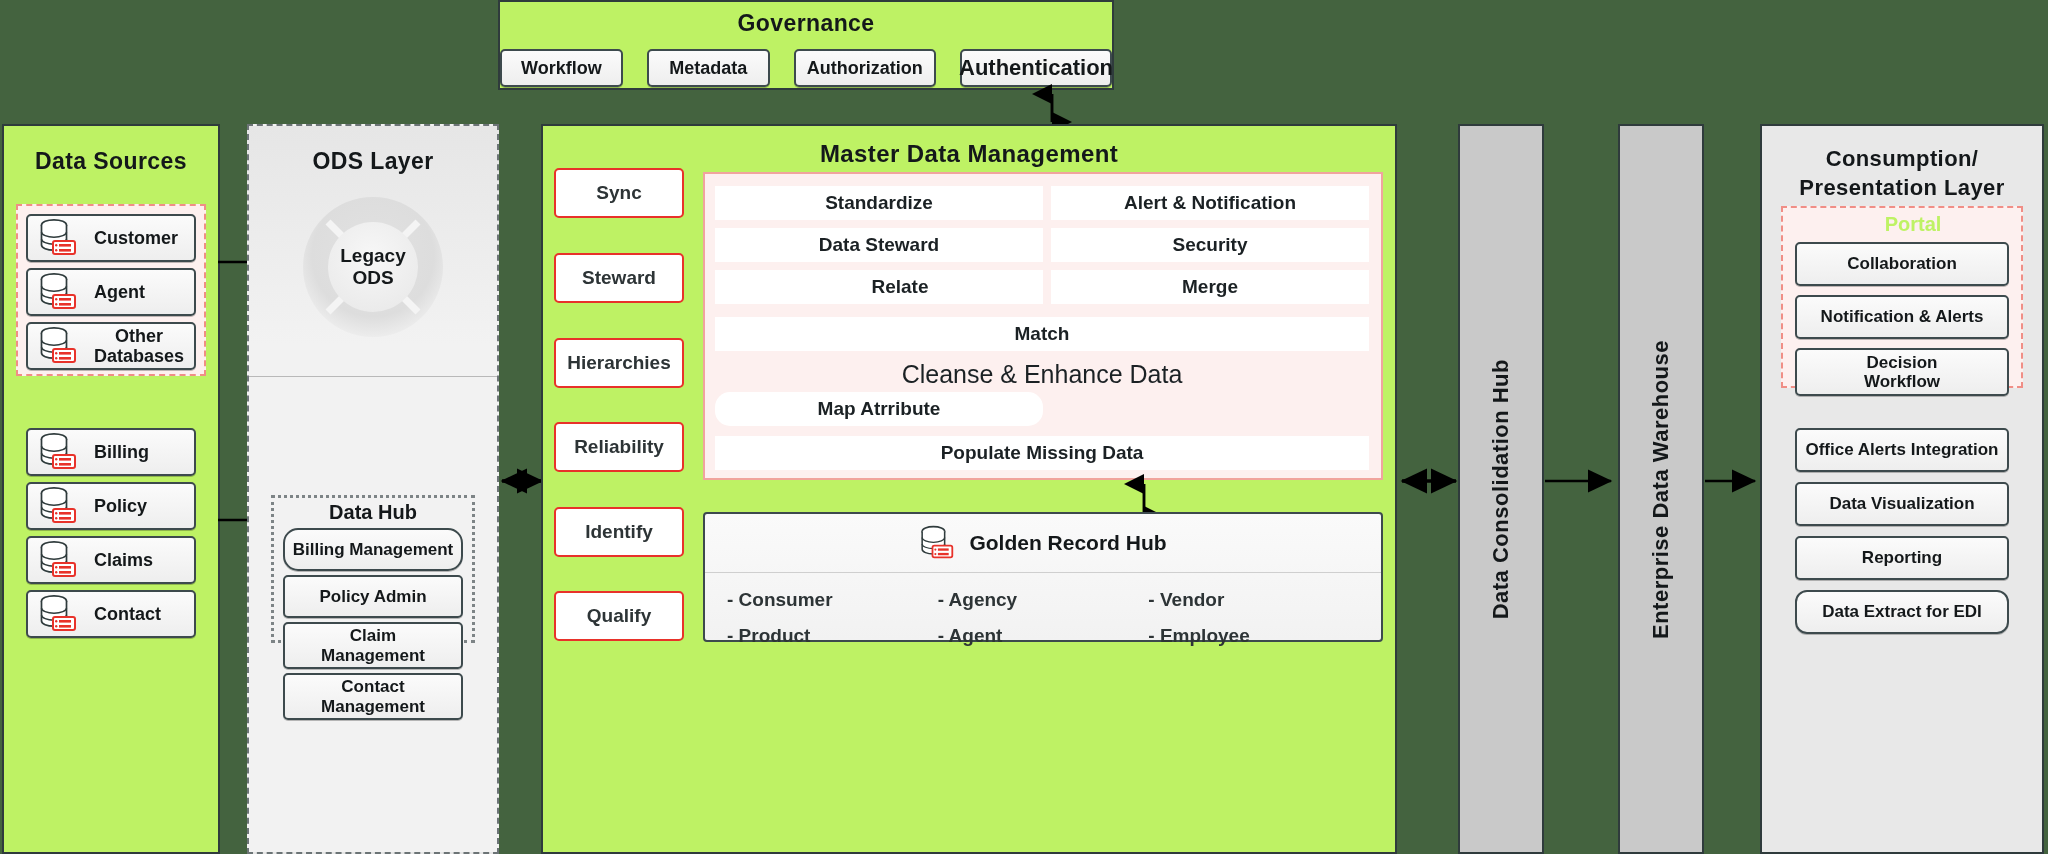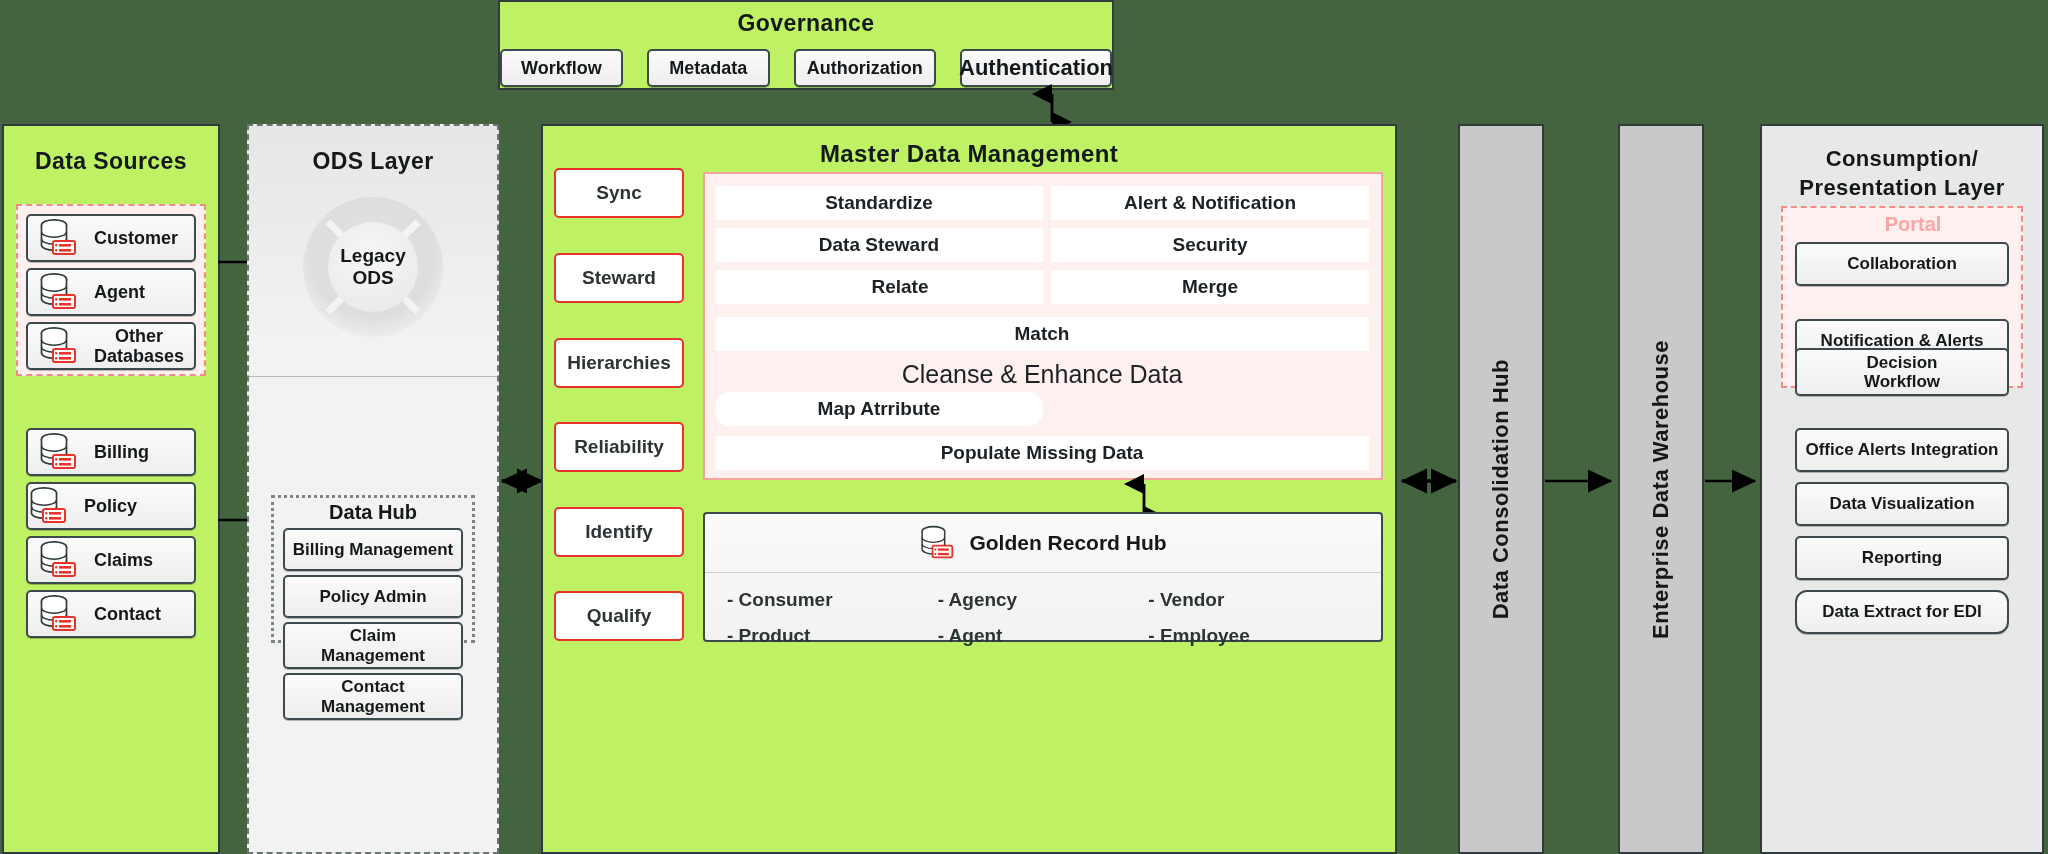--- a/index.html
+++ b/index.html
@@ -213,21 +213,21 @@
           <rect x="15" y="24" width="22" height="13" rx="2" fill="#fff" stroke="#e8322a" stroke-width="2"></rect>
           <rect x="21" y="27" width="12" height="2.6" fill="#e8322a"></rect>
           <rect x="21" y="32" width="12" height="2.6" fill="#e8322a"></rect>
           <circle cx="18.2" cy="28.3" r="1.2" fill="#e8322a"></circle>
           <circle cx="18.2" cy="33.3" r="1.2" fill="#e8322a"></circle>
         </svg>
       </span>
       <span style="margin-left:16px;">Billing</span>
     </div>
 
-    <div class="abs chip left" style="left:22px;top:356px;width:170px;height:48px;font-size:18px;">
+    <div class="abs chip left" style="left:22px;top:356px;width:170px;height:48px;padding-left:10px;font-size:18px;">
       <span class="dbicon">
         <svg width="40" height="42" viewBox="0 0 40 42">
           <ellipse cx="16" cy="8" rx="12.5" ry="5.2" fill="#fff" stroke="#2f3b3c" stroke-width="1.7"></ellipse>
           <path d="M3.5,8 V28 a12.5,5.2 0 0 0 25,0 V8" fill="#fff" stroke="#2f3b3c" stroke-width="1.7"></path>
           <path d="M3.5,15 a12.5,5.2 0 0 0 25,0" fill="none" stroke="#2f3b3c" stroke-width="1.4"></path>
           <path d="M3.5,22 a12.5,5.2 0 0 0 25,0" fill="none" stroke="#2f3b3c" stroke-width="1.4"></path>
           <rect x="15" y="24" width="22" height="13" rx="2" fill="#fff" stroke="#e8322a" stroke-width="2"></rect>
           <rect x="21" y="27" width="12" height="2.6" fill="#e8322a"></rect>
           <rect x="21" y="32" width="12" height="2.6" fill="#e8322a"></rect>
           <circle cx="18.2" cy="28.3" r="1.2" fill="#e8322a"></circle>
@@ -319,21 +319,21 @@
       <div style="font-size:19px;font-weight:bold;color:#14181a;">Legacy</div>
       <div style="font-size:19px;font-weight:bold;color:#14181a;">ODS</div>
     </div>
   </div>
 
   <div class="abs" style="left:249px;top:376px;width:248px;height:1px;background:#b9b9b9;"></div>
 
   <div class="abs dot-gray" style="left:271px;top:495px;width:204px;height:148px;"></div>
   <div class="abs" style="left:271px;top:501px;width:204px;text-align:center;font-size:20px;font-weight:bold;color:#14181a;">Data Hub</div>
 
-  <div class="abs chip" style="left:283px;top:528px;width:180px;height:43px;font-size:17px;">
+  <div class="abs chip" style="left:283px;top:528px;width:180px;height:43px;font-size:17px;border-radius:15px;">
     <span>Billing Management</span>
   </div>
   <div class="abs chip" style="left:283px;top:575px;width:180px;height:43px;font-size:17px;">
     <span>Policy Admin</span>
   </div>
   <div class="abs chip" style="left:283px;top:622px;width:180px;height:47px;font-size:17px;">
     <span>Claim<br>Management</span>
   </div>
   <div class="abs chip" style="left:283px;top:673px;width:180px;height:47px;font-size:17px;">
     <span>Contact<br>Management</span>
@@ -490,26 +490,26 @@
     </defs>
     <line x1="2" y1="9" x2="52" y2="9" stroke="#000" stroke-width="2.6" marker-end="url(#ahR6)"></line>
   </svg>
 
   <div class="abs" style="left:1760px;top:124px;width:284px;height:730px;border:2px solid #2f3b3c;background:#e8e8e8;">
     <div class="panel-title" style="font-size:22px;margin-top:20px;">Consumption/</div>
     <div class="panel-title" style="font-size:22px;margin-top:3px;">Presentation Layer</div>
   </div>
 
   <div class="abs dash-pink" style="left:1781px;top:206px;width:242px;height:182px;"></div>
-  <div class="abs" style="left:1781px;top:213px;width:264px;text-align:center;font-size:20px;font-weight:bold;color:#fca5a5;">Portal</div>
+  <div class="abs" style="left:1781px;top:213px;width:264px;text-align:center;font-size:20px;font-weight:bold;color:#bef264;">Portal</div>
 
   <div class="abs chip" style="left:1795px;top:242px;width:214px;height:44px;font-size:17px;">
     <span>Collaboration</span>
     </div>
-  <div class="abs chip" style="left:1795px;top:295px;width:214px;height:44px;font-size:17px;margin-top:24px;">
+  <div class="abs chip" style="left:1795px;top:295px;width:214px;height:44px;font-size:17px;">
     <span>Notification &amp; Alerts</span>
     </div>
   <div class="abs chip" style="left:1795px;top:348px;width:214px;height:48px;font-size:17px;">
     <span>Decision<br>Workflow</span>
     </div>
 
   <div class="abs chip" style="left:1795px;top:428px;width:214px;height:44px;font-size:17px;">
     <span>Office Alerts Integration</span>
     </div>
   <div class="abs chip" style="left:1795px;top:482px;width:214px;height:44px;font-size:17px;">

